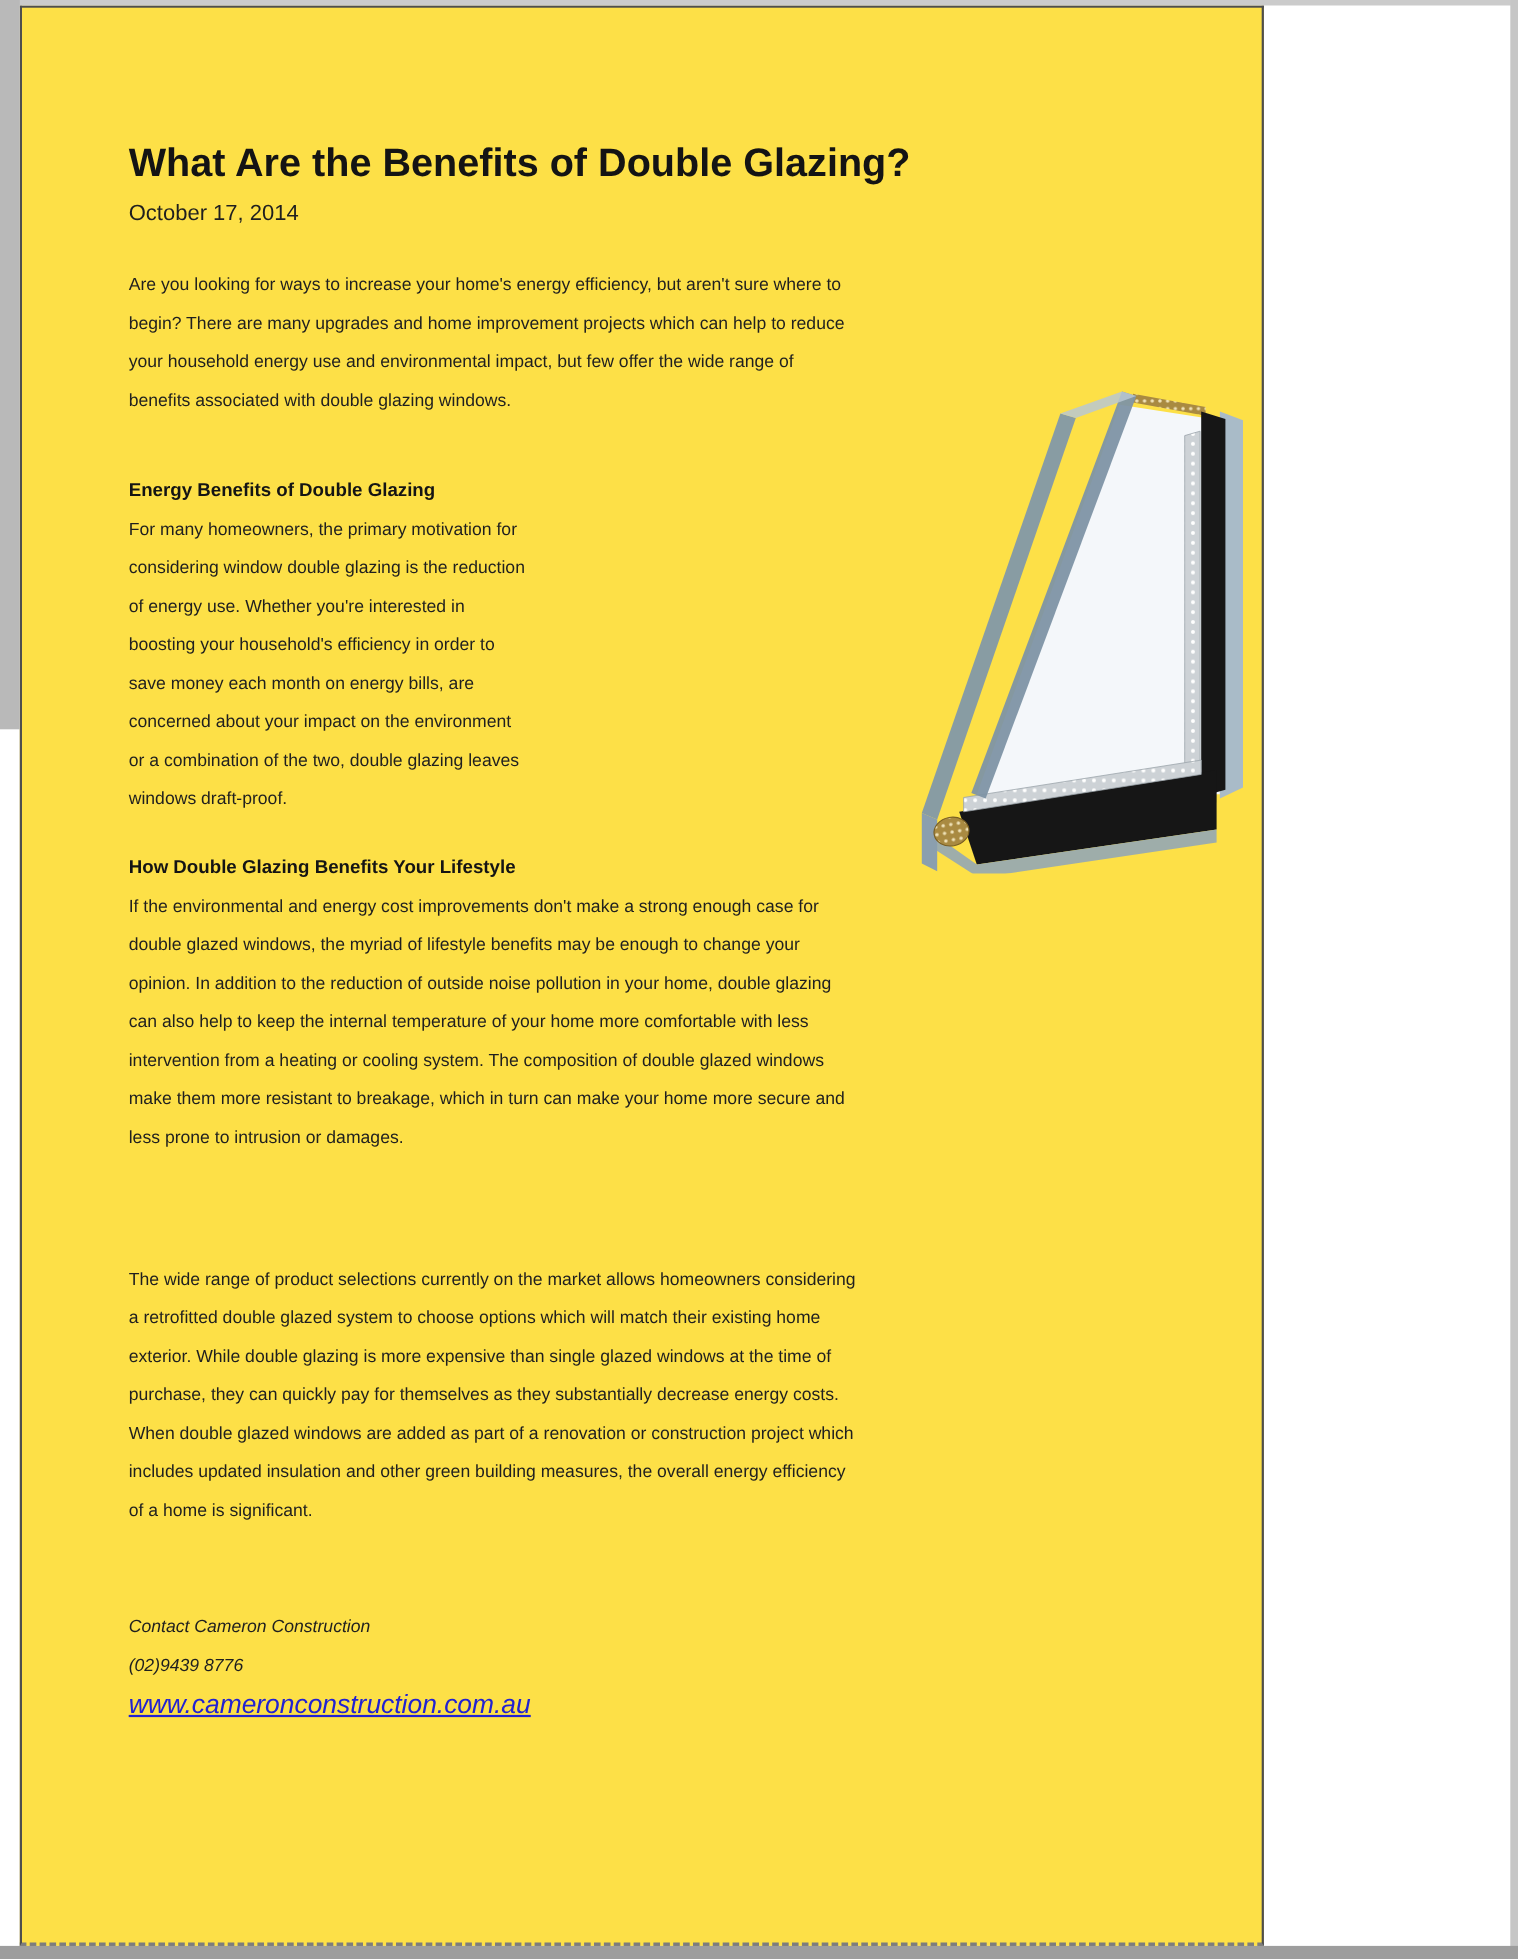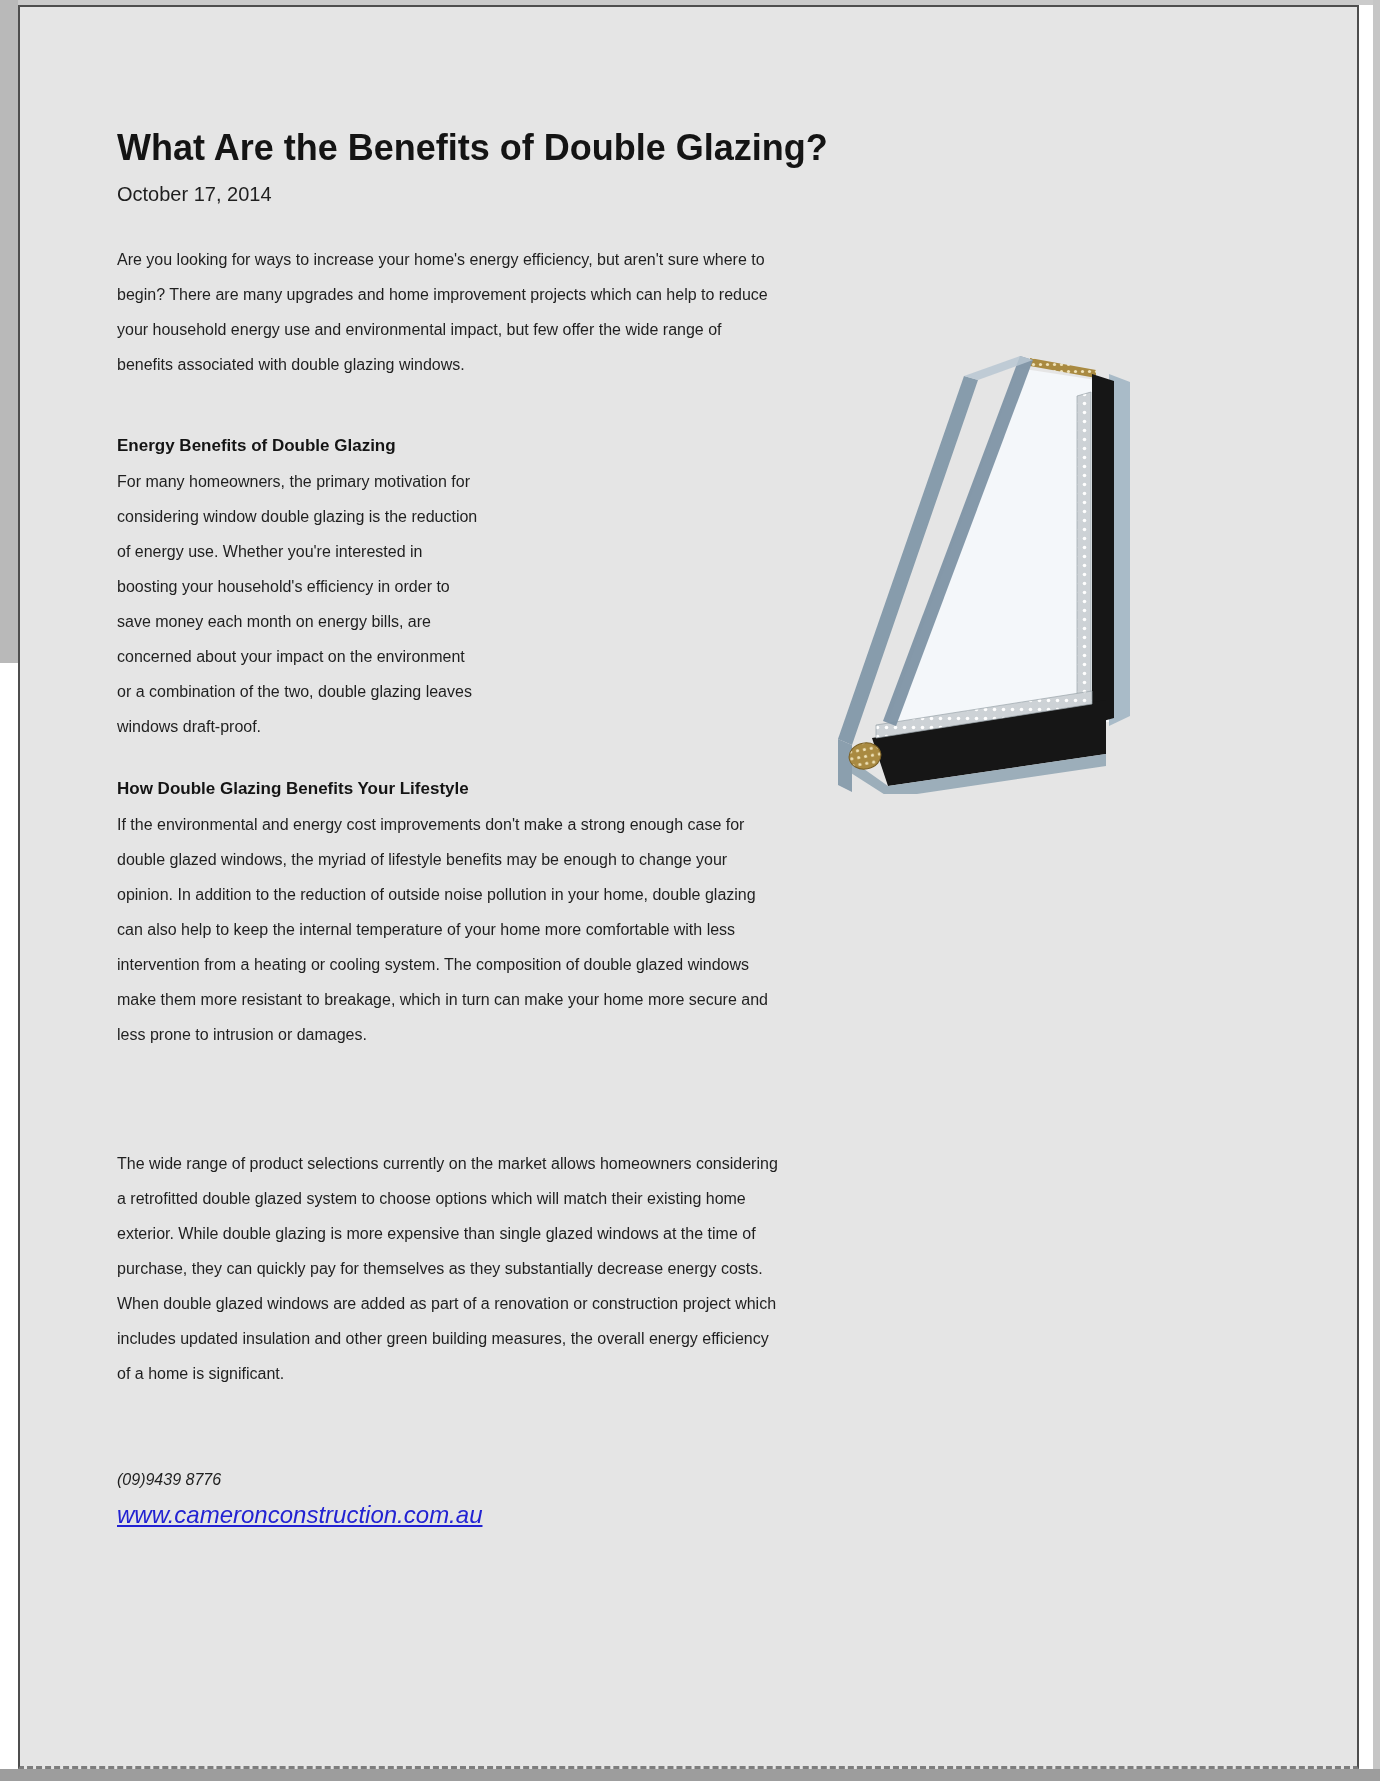--- a/index.html
+++ b/index.html
@@ -8,22 +8,22 @@
     background:#ffffff; color:#1f1f1f;
     font-family:"Liberation Sans", sans-serif;
   }
   
   .chrome-top    { position:absolute; left:0; top:0; width:1380px; height:5px; background:#cbcbcb; z-index:5; }
   .chrome-left   { position:absolute; left:0; top:0; width:18px; height:663px; background:#b9b9b9; z-index:5; }
   .chrome-right  { position:absolute; right:0; top:0; width:7px; height:1781px; background:#c6c6c6; z-index:5; }
   .chrome-bottom { position:absolute; left:0; bottom:0; width:1380px; height:12px; background:#9d9d9d; z-index:5; }
 
   .page {
-    position:absolute; left:18px; top:5px; width:1341px; height:1764px;
-    box-sizing:border-box; background:#e5e5e5;
+    position:absolute; left:18px; top:5px; width:1131px; height:1764px;
+    box-sizing:border-box; background:#fde047;
     border:2px solid #4e4e4e; border-bottom:3px dashed #7d7d7d;
   }
   .content { padding:120px 100px 0 97px; }
 
   h1 { margin:0; font-size:36px; line-height:42px; font-weight:bold; color:#141414; }
   .date { font-size:20px; line-height:35px; margin-top:8px; }
 
   p { margin:0; font-size:16px; line-height:35px; white-space:pre-line; }
   .intro { margin-top:30px; }
   h2, h3 { margin:0; font-size:17px; line-height:36px; font-weight:bold; color:#141414; }
@@ -75,21 +75,22 @@
 less prone to intrusion or damages.</p>
     <p class="para-b">The wide range of product selections currently on the market allows homeowners considering
 a retrofitted double glazed system to choose options which will match their existing home
 exterior. While double glazing is more expensive than single glazed windows at the time of
 purchase, they can quickly pay for themselves as they substantially decrease energy costs.
 When double glazed windows are added as part of a renovation or construction project which
 includes updated insulation and other green building measures, the overall energy efficiency
 of a home is significant.</p>
 
     <div class="footer">
-      <p class="footer-line">(09)9439 8776</p>
+      <p class="footer-line">Contact Cameron Construction</p>
+      <p class="footer-line">(02)9439 8776</p>
       <a class="site-link">www.cameronconstruction.com.au</a>
     </div>
   </div>
 
   <svg class="figure" viewBox="0 0 350 440" xmlns="http://www.w3.org/2000/svg">
     <defs>
       <pattern id="perf" width="9" height="9" patternUnits="userSpaceOnUse">
         <rect width="9" height="9" fill="#cdd2d6"></rect>
         <circle cx="4.5" cy="4.5" r="1.8" fill="#ffffff"></circle>
       </pattern>

